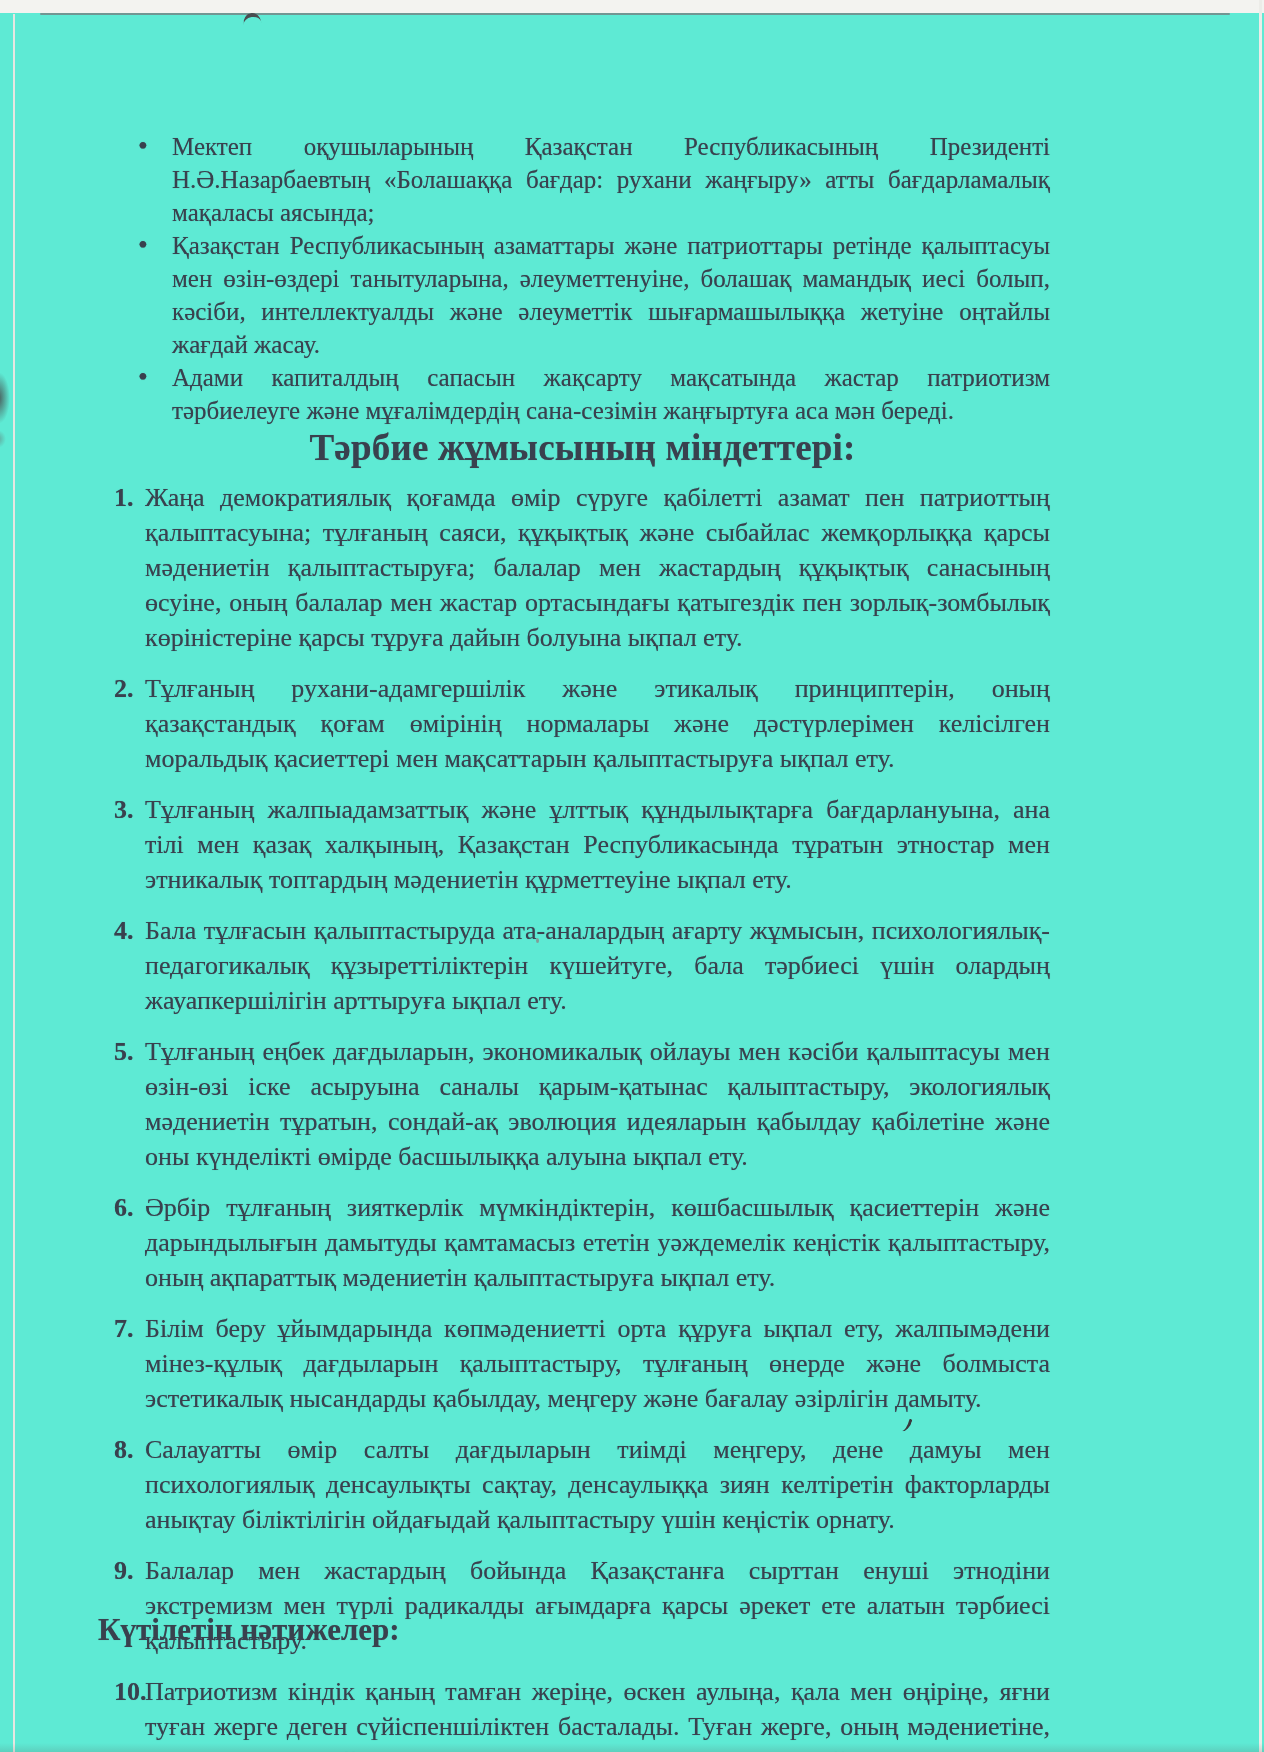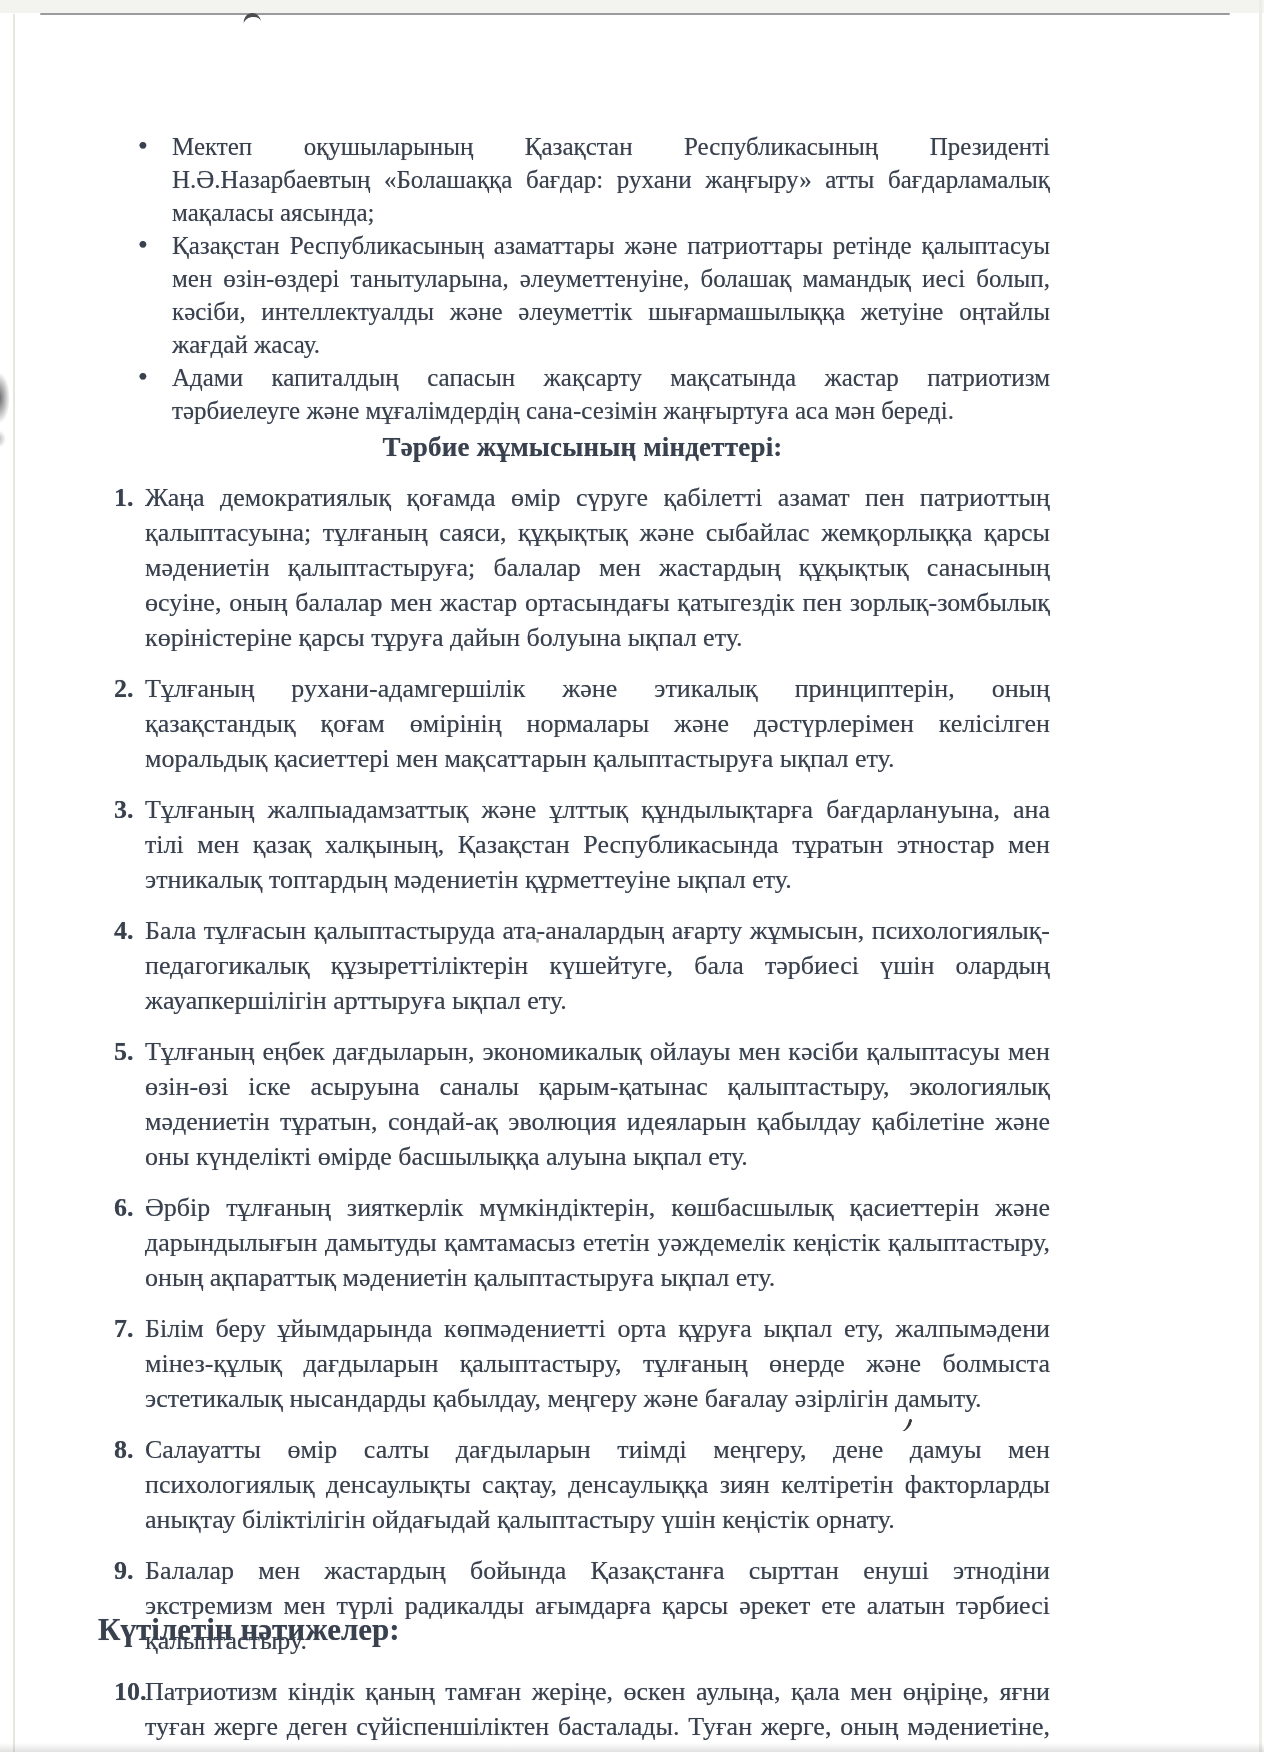--- a/index.html
+++ b/index.html
@@ -1,19 +1,19 @@
 <!DOCTYPE html>
 <html><head>
 <meta charset="utf-8">
 <style>
   html,body{margin:0;padding:0;background:#e9e9e6;}
   .page{
     position:relative;
     width:1264px;height:1752px;
-    background:#ffffff;
+    background:#5eead4;
     overflow:hidden;
     font-family:"Liberation Serif","DejaVu Serif",serif;
     color:#39414e;
   }
   
   .top-strip{position:absolute;left:0;top:0;width:1264px;height:13px;background:#f3f3f0;}
   .top-line{position:absolute;left:40px;top:13px;width:1190px;height:2px;background:rgba(120,122,126,.75);border-radius:1px;}
   .curl-mark{position:absolute;left:243px;top:13px;width:18px;height:9px;border-top:4px solid #4a4c50;border-radius:60% 60% 0 0/100% 100% 0 0;transform:rotate(-8deg);}
   .left-edge{position:absolute;left:13px;top:14px;width:2px;height:1738px;background:#e6e6e1;}
   .left-smudge{position:absolute;left:-4px;top:372px;width:14px;height:52px;background:radial-gradient(ellipse at 20% 50%,rgba(70,70,72,.85),rgba(70,70,72,0) 70%);}
@@ -30,21 +30,21 @@
     text-shadow:0 0 .7px rgba(57,65,78,.55);
   }
   ul.bullets{list-style:none;margin:0;padding:0 0 0 57px;font-size:25px;line-height:33px;}
   ul.bullets li{position:relative;}
   ul.bullets li::before{
     content:"\2022";
     position:absolute;left:-34px;top:-1px;
     font-size:28px;color:#39414e;
   }
   .section-title{
-    font-size:27px;font-weight:bold;text-align:center;
+    font-size:37px;font-weight:bold;text-align:center;
     margin:4px 0 13px 0;line-height:33px;letter-spacing:.2px;
   }
   ol.tasks{list-style:none;margin:0;padding:0 0 0 30px;font-size:26px;line-height:35px;counter-reset:task;}
   ol.tasks li{position:relative;counter-increment:task;margin-top:16px;}
   ol.tasks li::before{
     content:counter(task) ".";
     position:absolute;left:-31px;top:0;
     font-weight:600;
   }
   .footer-title{

